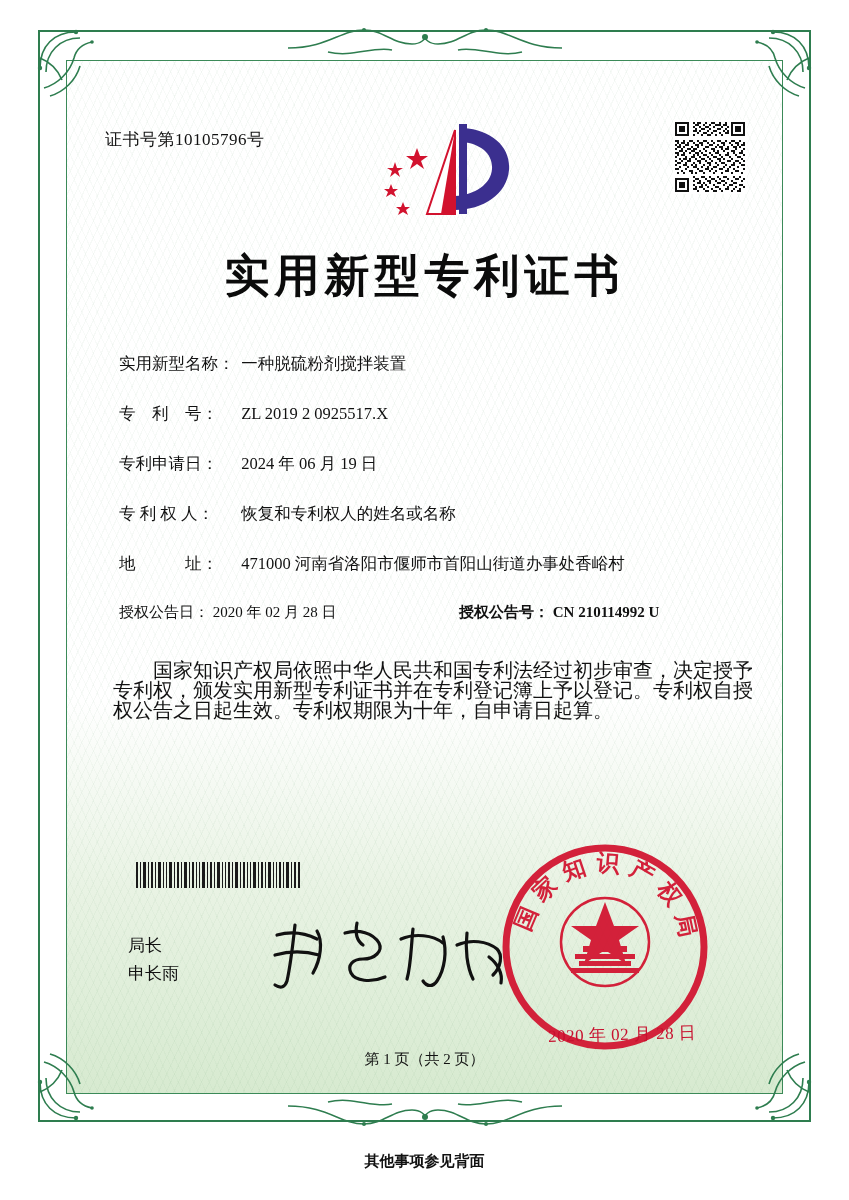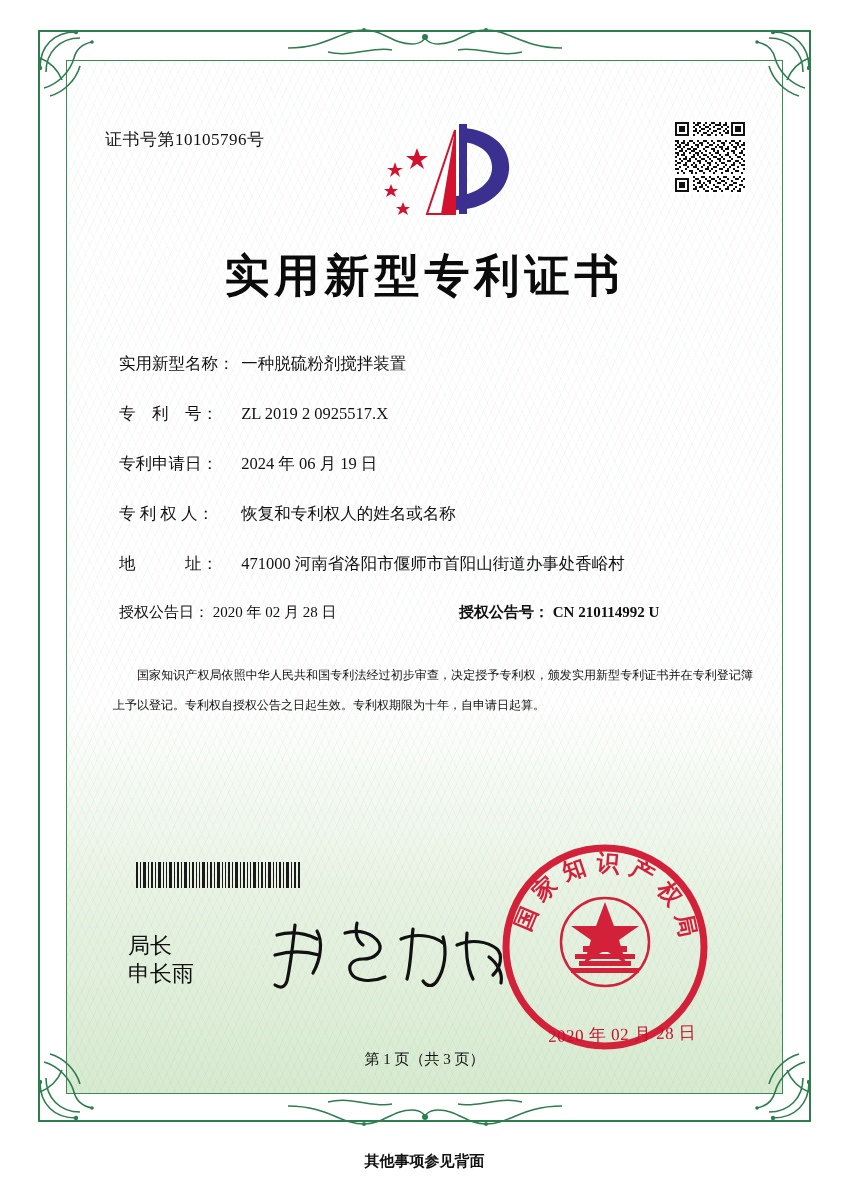--- a/index.html
+++ b/index.html
@@ -152,39 +152,39 @@
   .grant-right {
     position: absolute;
     left: 340px; top: 0; font-weight: bold;
   }
 
   
   .paras {
     position: absolute;
     left: 47px; top: 600px;
     width: 640px;
-    font-size: 12px;
-    line-height: 30px;
+    font-size: 20px;
+    line-height: 20px;
     color: #111;
     text-align: justify;
   }
   .para { text-indent: 2em; margin: 0 0 2px 0; }
 
   
   .barcode {
     position: absolute;
     left: 70px; top: 802px;
     width: 165px; height: 26px;
   }
 
   
   .sig-label {
     position: absolute;
     left: 62px; top: 872px;
-    font-size: 22px;
+    font-size: 17px;
     line-height: 28px;
     color: #111;
   }
   .sig-script {
     position: absolute;
     left: 195px; top: 855px;
     width: 260px; height: 80px;
   }
 
   
@@ -762,17 +762,17 @@
             <path id="sealArc" d="M 107,107 m -76,0 a 76,76 0 1,1 152,0"></path>
           </defs>
           <text font-family="'DejaVu Serif','Liberation Serif',serif" font-size="23" font-weight="bold" fill="#d2122e" letter-spacing="9">
             <textPath href="#sealArc" startOffset="6%">国家知识产权局</textPath>
           </text>
         </g>
       </svg>
     </div>
     <div class="seal-date">2020 年 02 月 28 日</div>
 
-    <div class="page-num">第 1 页（共 3 页）</div>
+    <div class="page-num">第 1 页（共 2 页）</div>
   </div>
 
   <div class="footnote">其他事项参见背面</div>
 </div>
 
 </body></html>

